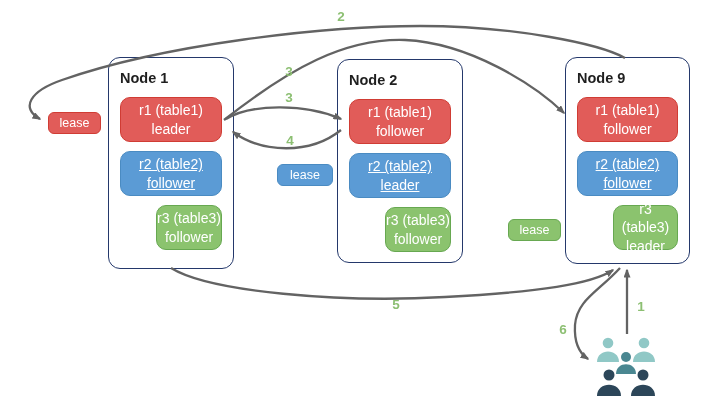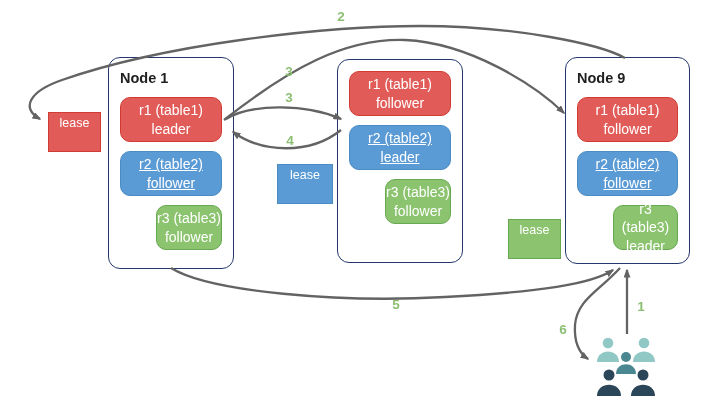--- a/index.html
+++ b/index.html
@@ -35,21 +35,21 @@
   }
   .replica.red{background:var(--red,#e15c59);border:1.4px solid var(--red-border,#d03c34);}
   .replica.blue{background:var(--blue,#5b9bd5);border:1.4px solid var(--blue-border,#4a8bc2);text-decoration:underline;}
   .replica.green{background:var(--green,#8bc36e);border:1.4px solid var(--green-border,#67a851);margin-left:36px;}
 
   .node1{left:108px;top:57px;width:126px;height:212px;}
   .node2{left:337px;top:59px;width:126px;height:204px;}
   .node3{left:565px;top:57px;width:125px;height:207px;}
 
   .lease{
-    position:absolute;z-index:6;height:40px;line-height:20px;border-radius:0;
+    position:absolute;z-index:6;height:22px;line-height:20px;border-radius:6px;
     color:#ffffff;font-size:12.5px;text-align:center;
   }
   .lease-red{left:48px;top:112px;width:53px;background:var(--red,#e15c59);border:1.4px solid var(--red-border,#d03c34);}
   .lease-blue{left:277px;top:164px;width:56px;background:var(--blue,#5b9bd5);border:1.4px solid var(--blue-border,#4a8bc2);}
   .lease-green{left:508px;top:219px;width:53px;background:var(--green,#8bc36e);border:1.4px solid var(--green-border,#67a851);}
 
   .step{
     position:absolute;z-index:6;transform:translate(-50%,-50%);
     font-size:13.5px;font-weight:bold;color:var(--step_label,#8cbf72);
   }
@@ -114,20 +114,21 @@
       <div>r2 (table2)</div>
       <div>follower</div>
     </div>
     <div class="replica green">
       <div>r3 (table3)</div>
       <div>follower</div>
     </div>
   </div>
 
   <div class="node node2">
+    <div class="node-title">Node 2</div>
     <div class="replica red">
       <div>r1 (table1)</div>
       <div>follower</div>
     </div>
     <div class="replica blue">
       <div>r2 (table2)</div>
       <div>leader</div>
     </div>
     <div class="replica green">
       <div>r3 (table3)</div>

